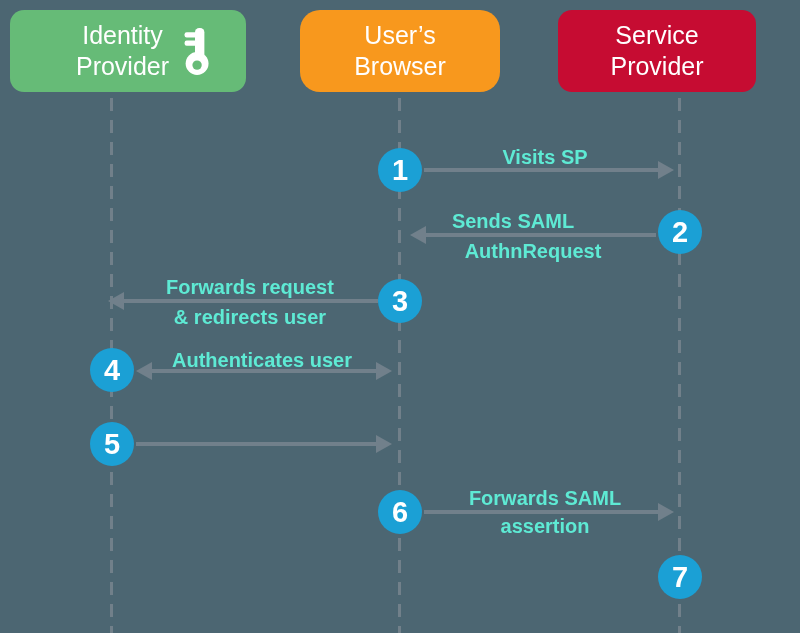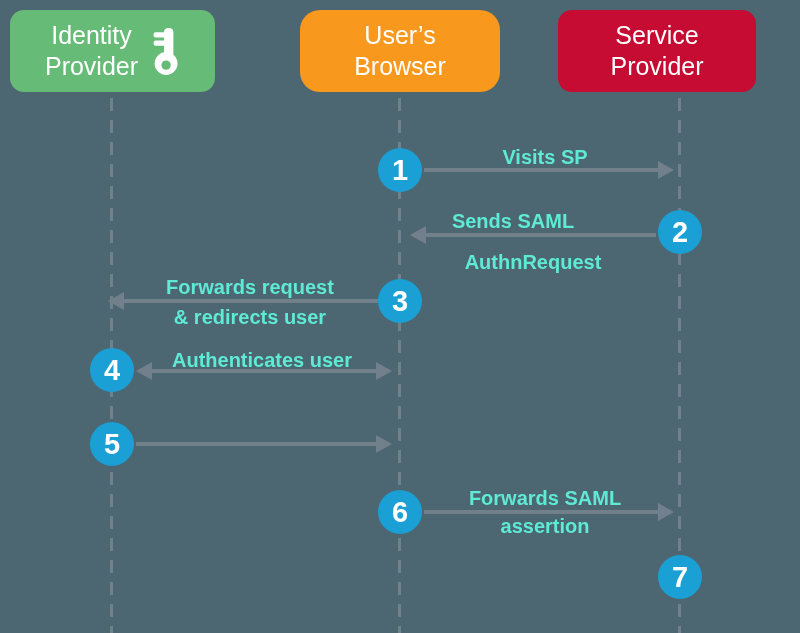--- a/index.html
+++ b/index.html
@@ -16,21 +16,21 @@
 
   
   .actor {
     position:absolute; top:10px; height:82px;
     border-radius:14px;
     color:#ffffff;
     display:flex; align-items:center; justify-content:center;
     gap:10px;
   }
   .actor-label { text-align:center; font-size:25px; line-height:31px; }
-  #actor-idp     { left:10px;  width:205px; background:#66BB77; }
+  #actor-idp     { left:10px;  width:205px; background:#66BB77;padding-left:31px; }
   #actor-browser { left:300px; width:200px; background:#F8981D;border-radius:20px; }
   #actor-sp      { left:558px; width:198px; background:#C60C32; }
   .key-icon { width:32px; height:50px; flex:0 0 auto; }
 
   
   .lifeline {
     position:absolute; top:98px; height:535px; width:3px;
     background:repeating-linear-gradient(to bottom, #71808A 0 13px, transparent 13px 22px);
   }
   #lifeline-idp     { left:110px; }
@@ -74,21 +74,21 @@
 
   
   .msg {
     position:absolute; width:240px;
     font-size:20px; font-weight:bold; line-height:22px;
     color:#5eead4; text-align:center; white-space:nowrap;
     z-index:1;
   }
   #msg-1   { left:425px; top:146px; }
   #msg-2a  { left:393px; top:210px;text-align:center; }
-  #msg-2b  { left:413px; top:240px;margin-top:11px; }
+  #msg-2b  { left:413px; top:240px; }
   #msg-3a  { left:130px; top:276px; }
   #msg-3b  { left:130px; top:306px; }
   #msg-4   { left:142px; top:349px; }
   #msg-5   { left:135px; top:419px; }
   #msg-6a  { left:425px; top:487px; }
   #msg-6b  { left:425px; top:515px; }
 </style>
 </head>
 <body>
 

